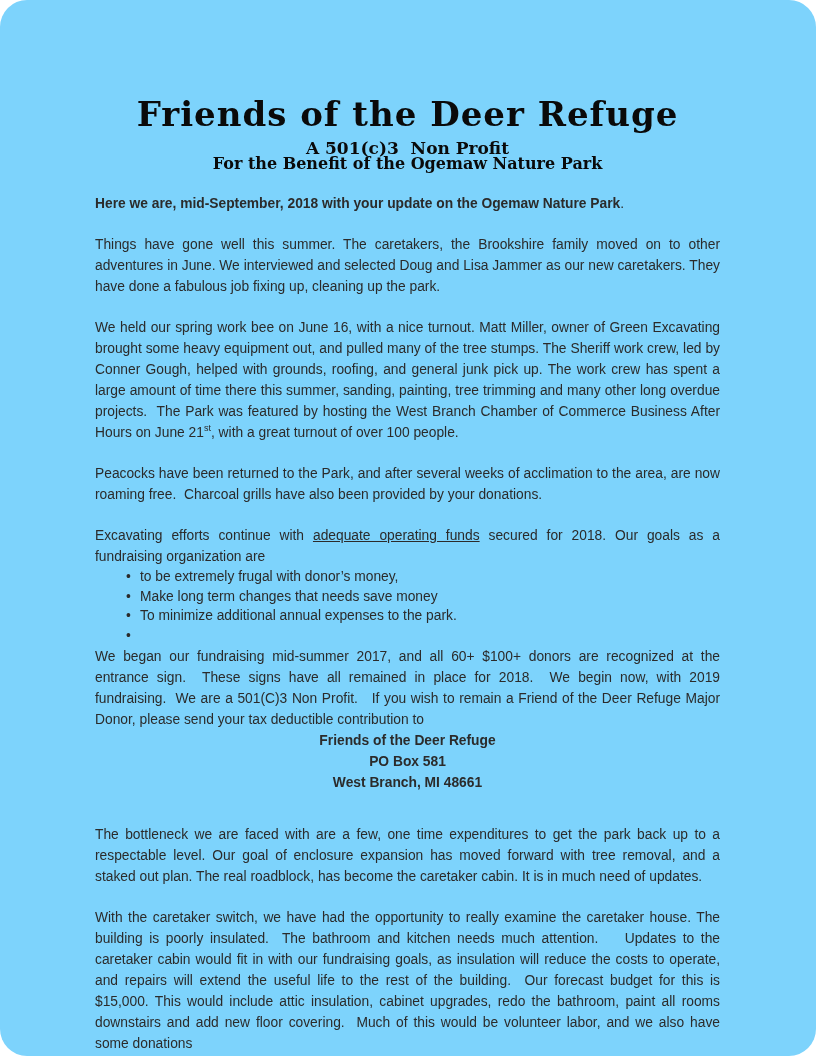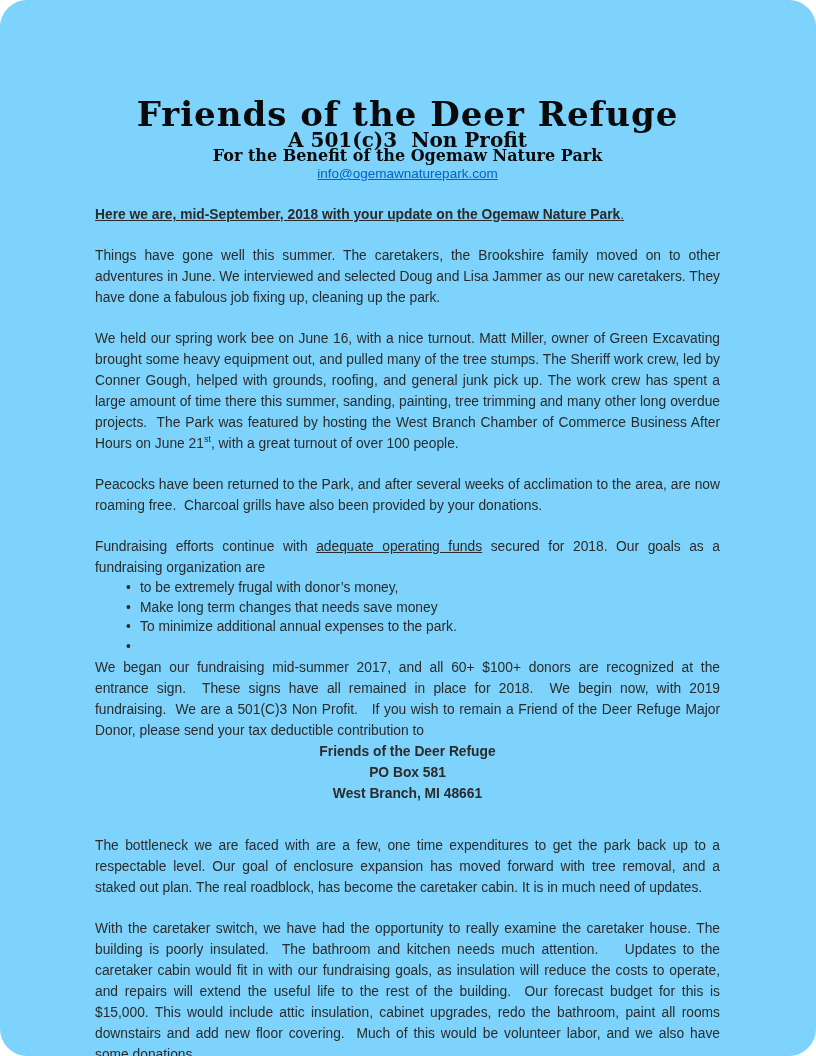--- a/index.html
+++ b/index.html
@@ -25,25 +25,25 @@
     font-weight: bold;
     font-size: 34px;
     line-height: 36px;
     letter-spacing: 1px;
     color: #0a0a0a;
     margin: 0;
   }
   .doc-subtitle-1 {
     font-family: "DejaVu Serif", serif;
     font-weight: bold;
-    font-size: 20px;
+    font-size: 17px;
     line-height: 17px;
     color: #0a0a0a;
     white-space: pre-wrap;
-    margin-top: 0;
+    margin-top: 8px;
   }
   .doc-subtitle-2 {
     font-family: "DejaVu Serif", serif;
     font-weight: bold;
     font-size: 16px;
     line-height: 14px;
     color: #0a0a0a;
   }
   .email-link {
     display: inline-block;
@@ -55,21 +55,21 @@
   }
   .body-text p, .body-text ul, .address-block {
     font-size: 13.8px;
     line-height: 21px;
   }
   .body-text p {
     margin: 0 0 20px 0;
     text-align: justify;
     white-space: pre-wrap;
   }
-  p.intro-line { font-weight: bold; text-align: left; text-decoration: underline; }
+  p.intro-line { font-weight: bold; text-align: left; }
   p.intro-line .plain-period { font-weight: normal; }
   .u-phrase { text-decoration: underline; }
   sup.ord { font-size: 9px; line-height: 0; }
   ul.goals-list {
     margin: 0 0 20px 0;
     padding: 0 0 0 31px;
     list-style: none;
   }
   ul.goals-list li {
     position: relative;
@@ -94,36 +94,33 @@
 </head>
 <body>
 
 <div class="page">
   <div class="content">
 
     <div class="masthead">
       <h1 class="doc-title">Friends of the Deer Refuge</h1>
       <div class="doc-subtitle-1">A 501(c)3  Non Profit</div>
       <div class="doc-subtitle-2">For the Benefit of the Ogemaw Nature Park</div>
-      <div>
-        <a class="email-link">info@ogemawnaturepark.com</a>
-      </div>
     </div>
 
     <div class="body-text">
 
       <p class="intro-line"><span>Here we are, mid-September, 2018 with your update on the Ogemaw Nature Park</span><span class="plain-period">.</span></p>
 
       <p>Things have gone well this summer. The caretakers, the Brookshire family moved on to other adventures in June. We interviewed and selected Doug and Lisa Jammer as our new caretakers. They have done a fabulous job fixing up, cleaning up the park.</p>
 
       <p><span>We held our spring work bee on June 16, with a nice turnout. Matt Miller, owner of Green Excavating brought some heavy equipment out, and pulled many of the tree stumps. The Sheriff work crew, led by Conner Gough, helped with grounds, roofing, and general junk pick up. The work crew has spent a large amount of time there this summer, sanding, painting, tree trimming and many other long overdue projects.  The Park was featured by hosting the West Branch Chamber of Commerce Business After Hours on June 21</span><sup class="ord">st</sup><span>, with a great turnout of over 100 people.</span></p>
 
       <p>Peacocks have been returned to the Park, and after several weeks of acclimation to the area, are now roaming free.  Charcoal grills have also been provided by your donations.</p>
 
-      <p class="no-gap"><span>Fundraising efforts continue with </span><span class="u-phrase">adequate operating funds</span><span> secured for 2018. Our goals as a fundraising organization are</span></p>
+      <p class="no-gap"><span>Excavating efforts continue with </span><span class="u-phrase">adequate operating funds</span><span> secured for 2018. Our goals as a fundraising organization are</span></p>
 
       <ul class="goals-list">
         <li><span class="bullet-dot">•</span><span>to be extremely frugal with donor’s money,</span></li>
         <li><span class="bullet-dot">•</span><span>Make long term changes that needs save money</span></li>
         <li><span class="bullet-dot">•</span><span>To minimize additional annual expenses to the park.</span></li>
         <li><span class="bullet-dot">•</span></li>
       </ul>
 
       <p class="no-gap">We began our fundraising mid-summer 2017, and all 60+ $100+ donors are recognized at the entrance sign.  These signs have all remained in place for 2018.  We begin now, with 2019 fundraising.  We are a 501(C)3 Non Profit.   If you wish to remain a Friend of the Deer Refuge Major Donor, please send your tax deductible contribution to</p>
 

